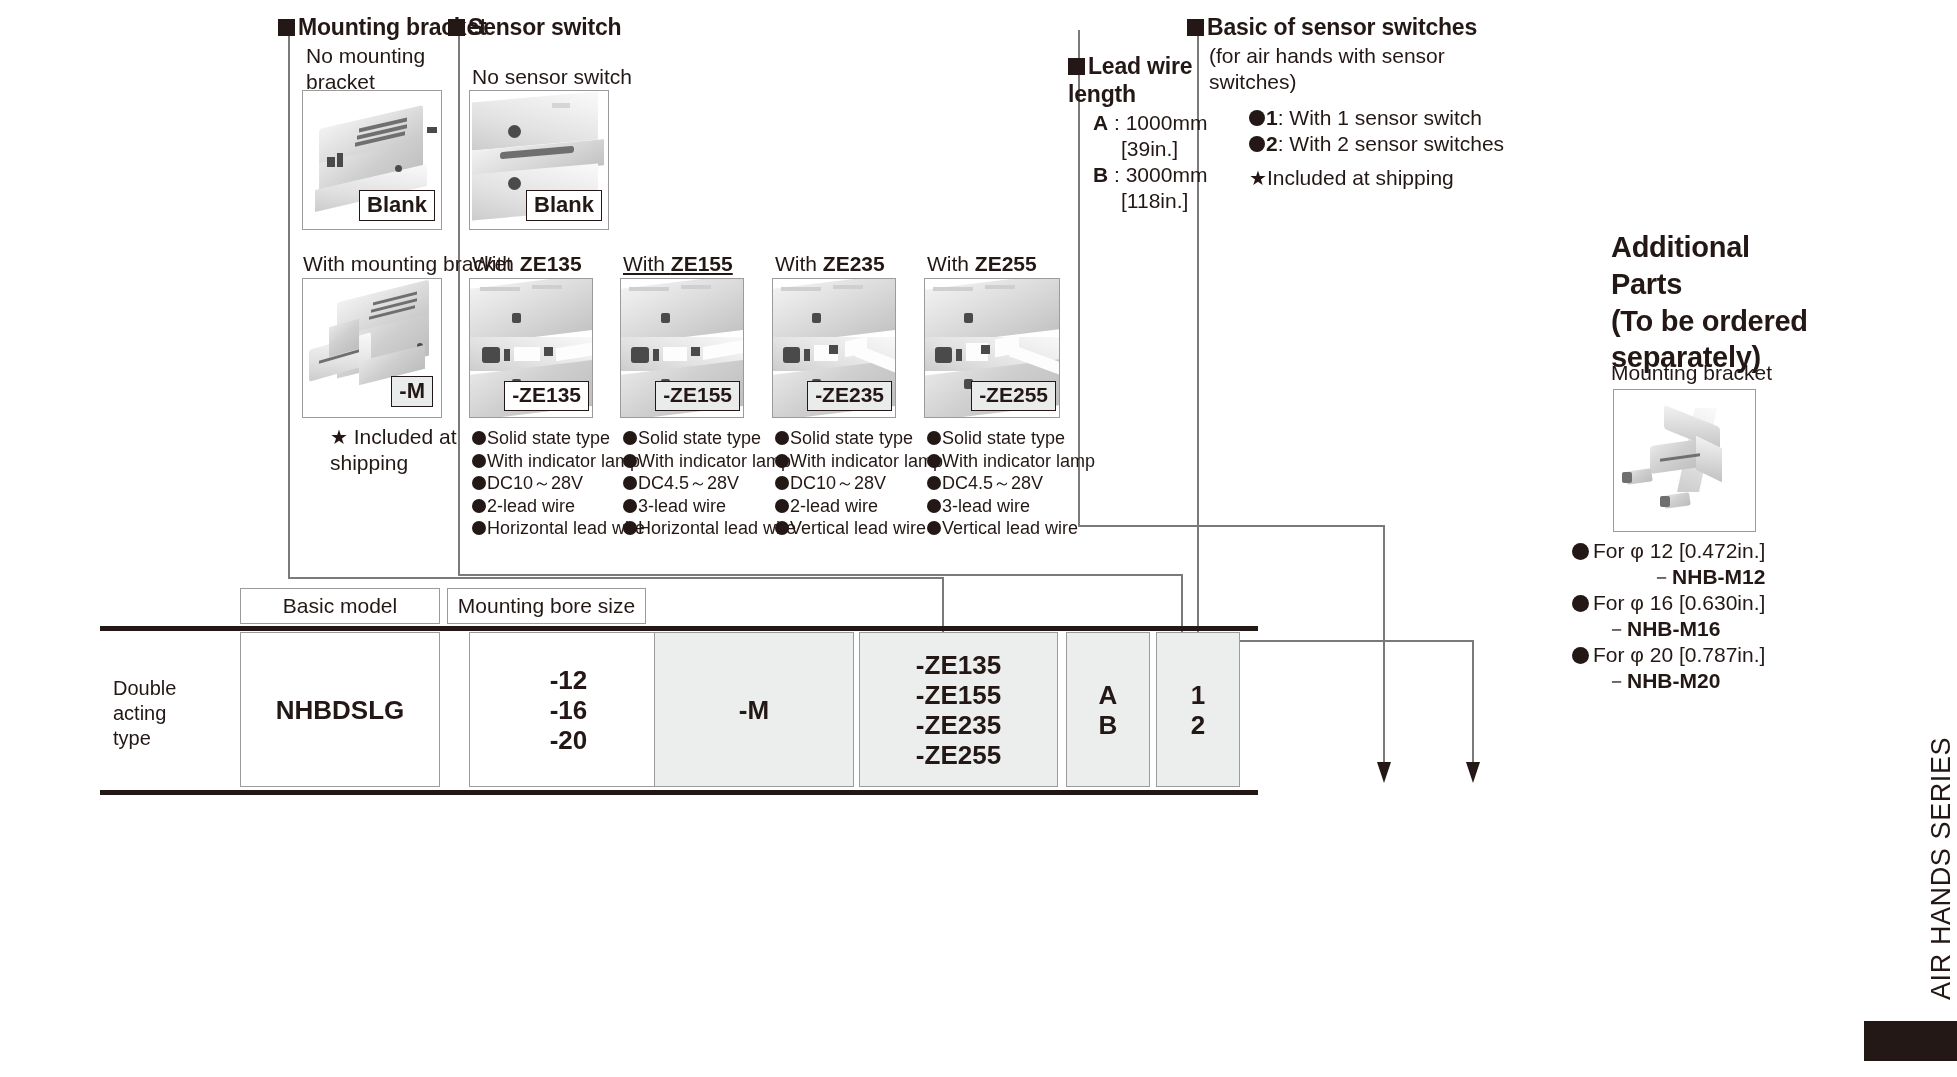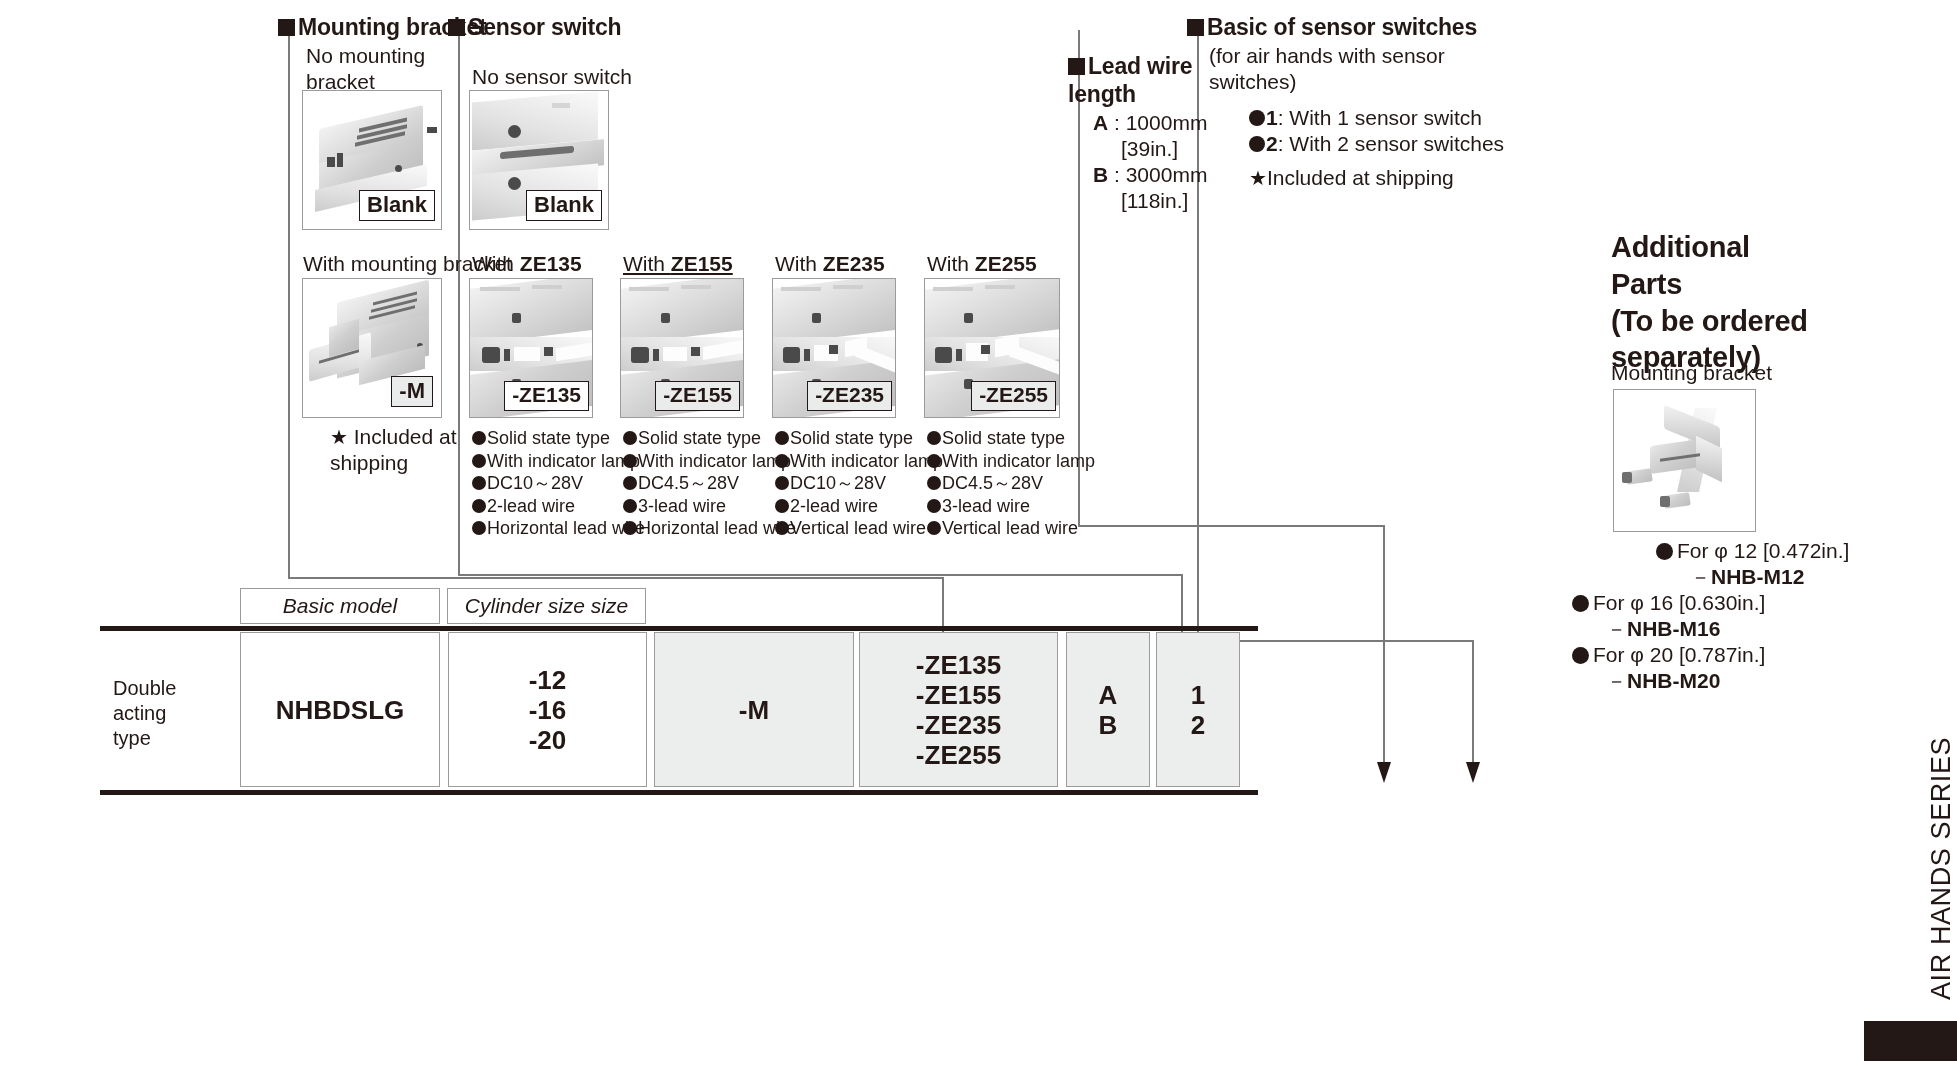--- a/index.html
+++ b/index.html
@@ -95,21 +95,20 @@
 
   
   .hrule { position: absolute; background: #231815; }
 
   .hdrbox {
     position: absolute;
     border: 1px solid #9b9b9b;
     background: #ffffff;
     display: flex; align-items: center; justify-content: center;
     font-size: 21px;
-    font-style: italic;
   }
   .cell {
     position: absolute;
     border: 1px solid #9b9b9b;
     background: #ffffff;
     display: flex; align-items: center; justify-content: center;
     text-align: center;
     font-size: 26px;
     font-weight: bold;
     line-height: 30px;
@@ -445,21 +444,21 @@
     <div class="abs g1" style="left:36px; top:52px; width:58px; height:28px; transform:skewY(-8deg); border-radius:4px;"></div>
     <div class="abs g2" style="left:82px; top:52px; width:26px; height:34px; transform:skewY(26deg);"></div>
     <div class="abs dk" style="left:46px; top:66px; width:40px; height:3px; transform:skewY(-8deg);"></div>
     <div class="abs g1" style="left:12px; top:80px; width:26px; height:13px; transform:rotate(-8deg); border-radius:2px;"></div>
     <div class="abs dk" style="left:8px; top:82px; width:10px; height:11px; border-radius:2px;"></div>
     <div class="abs g1" style="left:50px; top:104px; width:26px; height:13px; transform:rotate(-8deg); border-radius:2px;"></div>
     <div class="abs dk" style="left:46px; top:106px; width:10px; height:11px; border-radius:2px;"></div>
   </div>
 </div>
 
-<div class="abs txt" style="left:1656px; top:538px;">
+<div class="abs txt" style="left:1572px; top:538px;text-align:right;">
   <span style="display:flex; align-items:flex-start;">
     <span class="dot" style="width:17px;height:17px;margin-top:5px;margin-right:4px;"></span>
     <span>For  φ 12 [0.472in.]</span>
   </span>
   <span style="display:block; margin-left:34px;"><span>－</span><b>NHB-M12</b></span>
 </div>
 
 <div class="abs txt" style="left:1572px; top:590px;">
   <span style="display:flex; align-items:flex-start;">
     <span class="dot" style="width:17px;height:17px;margin-top:5px;margin-right:4px;"></span>
@@ -488,34 +487,34 @@
   <polyline points="1377,762 1384,783 1391,762" fill="#231815" stroke="none"></polyline>
 
   <polyline points="1198,641 1473,641 1473,775" fill="none" stroke="#7a7a7a" stroke-width="2"></polyline>
   <polyline points="1466,762 1473,783 1480,762" fill="#231815" stroke="none"></polyline>
 </svg>
 
 <div class="hdrbox" style="left:240px; top:588px; width:200px; height:36px;">
   <span>Basic model</span>
 </div>
 <div class="hdrbox" style="left:447px; top:588px; width:199px; height:36px;">
-  <span>Cylinder size size</span>
+  <span>Mounting bore size</span>
 </div>
 
 <div class="hrule" style="left:100px; top:626px; width:1158px; height:5px;"></div>
 <div class="hrule" style="left:100px; top:791px; width:1158px; height:5px; top:790px;"></div>
 
 <div class="rowlabel" style="left:113px; top:676px; white-space:pre-line;">Double
 acting
 type</div>
 
 <div class="cell" style="left:240px; top:632px; width:200px; height:155px;">
   <span style="white-space:pre-line;">NHBDSLG</span>
 </div>
-<div class="cell" style="left:448px; top:632px; width:199px; height:155px;justify-content:center;">
+<div class="cell" style="left:469px; top:632px; width:199px; height:155px;justify-content:center;">
   <span style="white-space:pre-line;">-12
 -16
 -20</span>
 </div>
 <div class="cell gray" style="left:654px; top:632px; width:200px; height:155px;">
   <span style="white-space:pre-line;">-M</span>
 </div>
 <div class="cell gray" style="left:859px; top:632px; width:199px; height:155px;">
   <span style="white-space:pre-line;">-ZE135
 -ZE155

